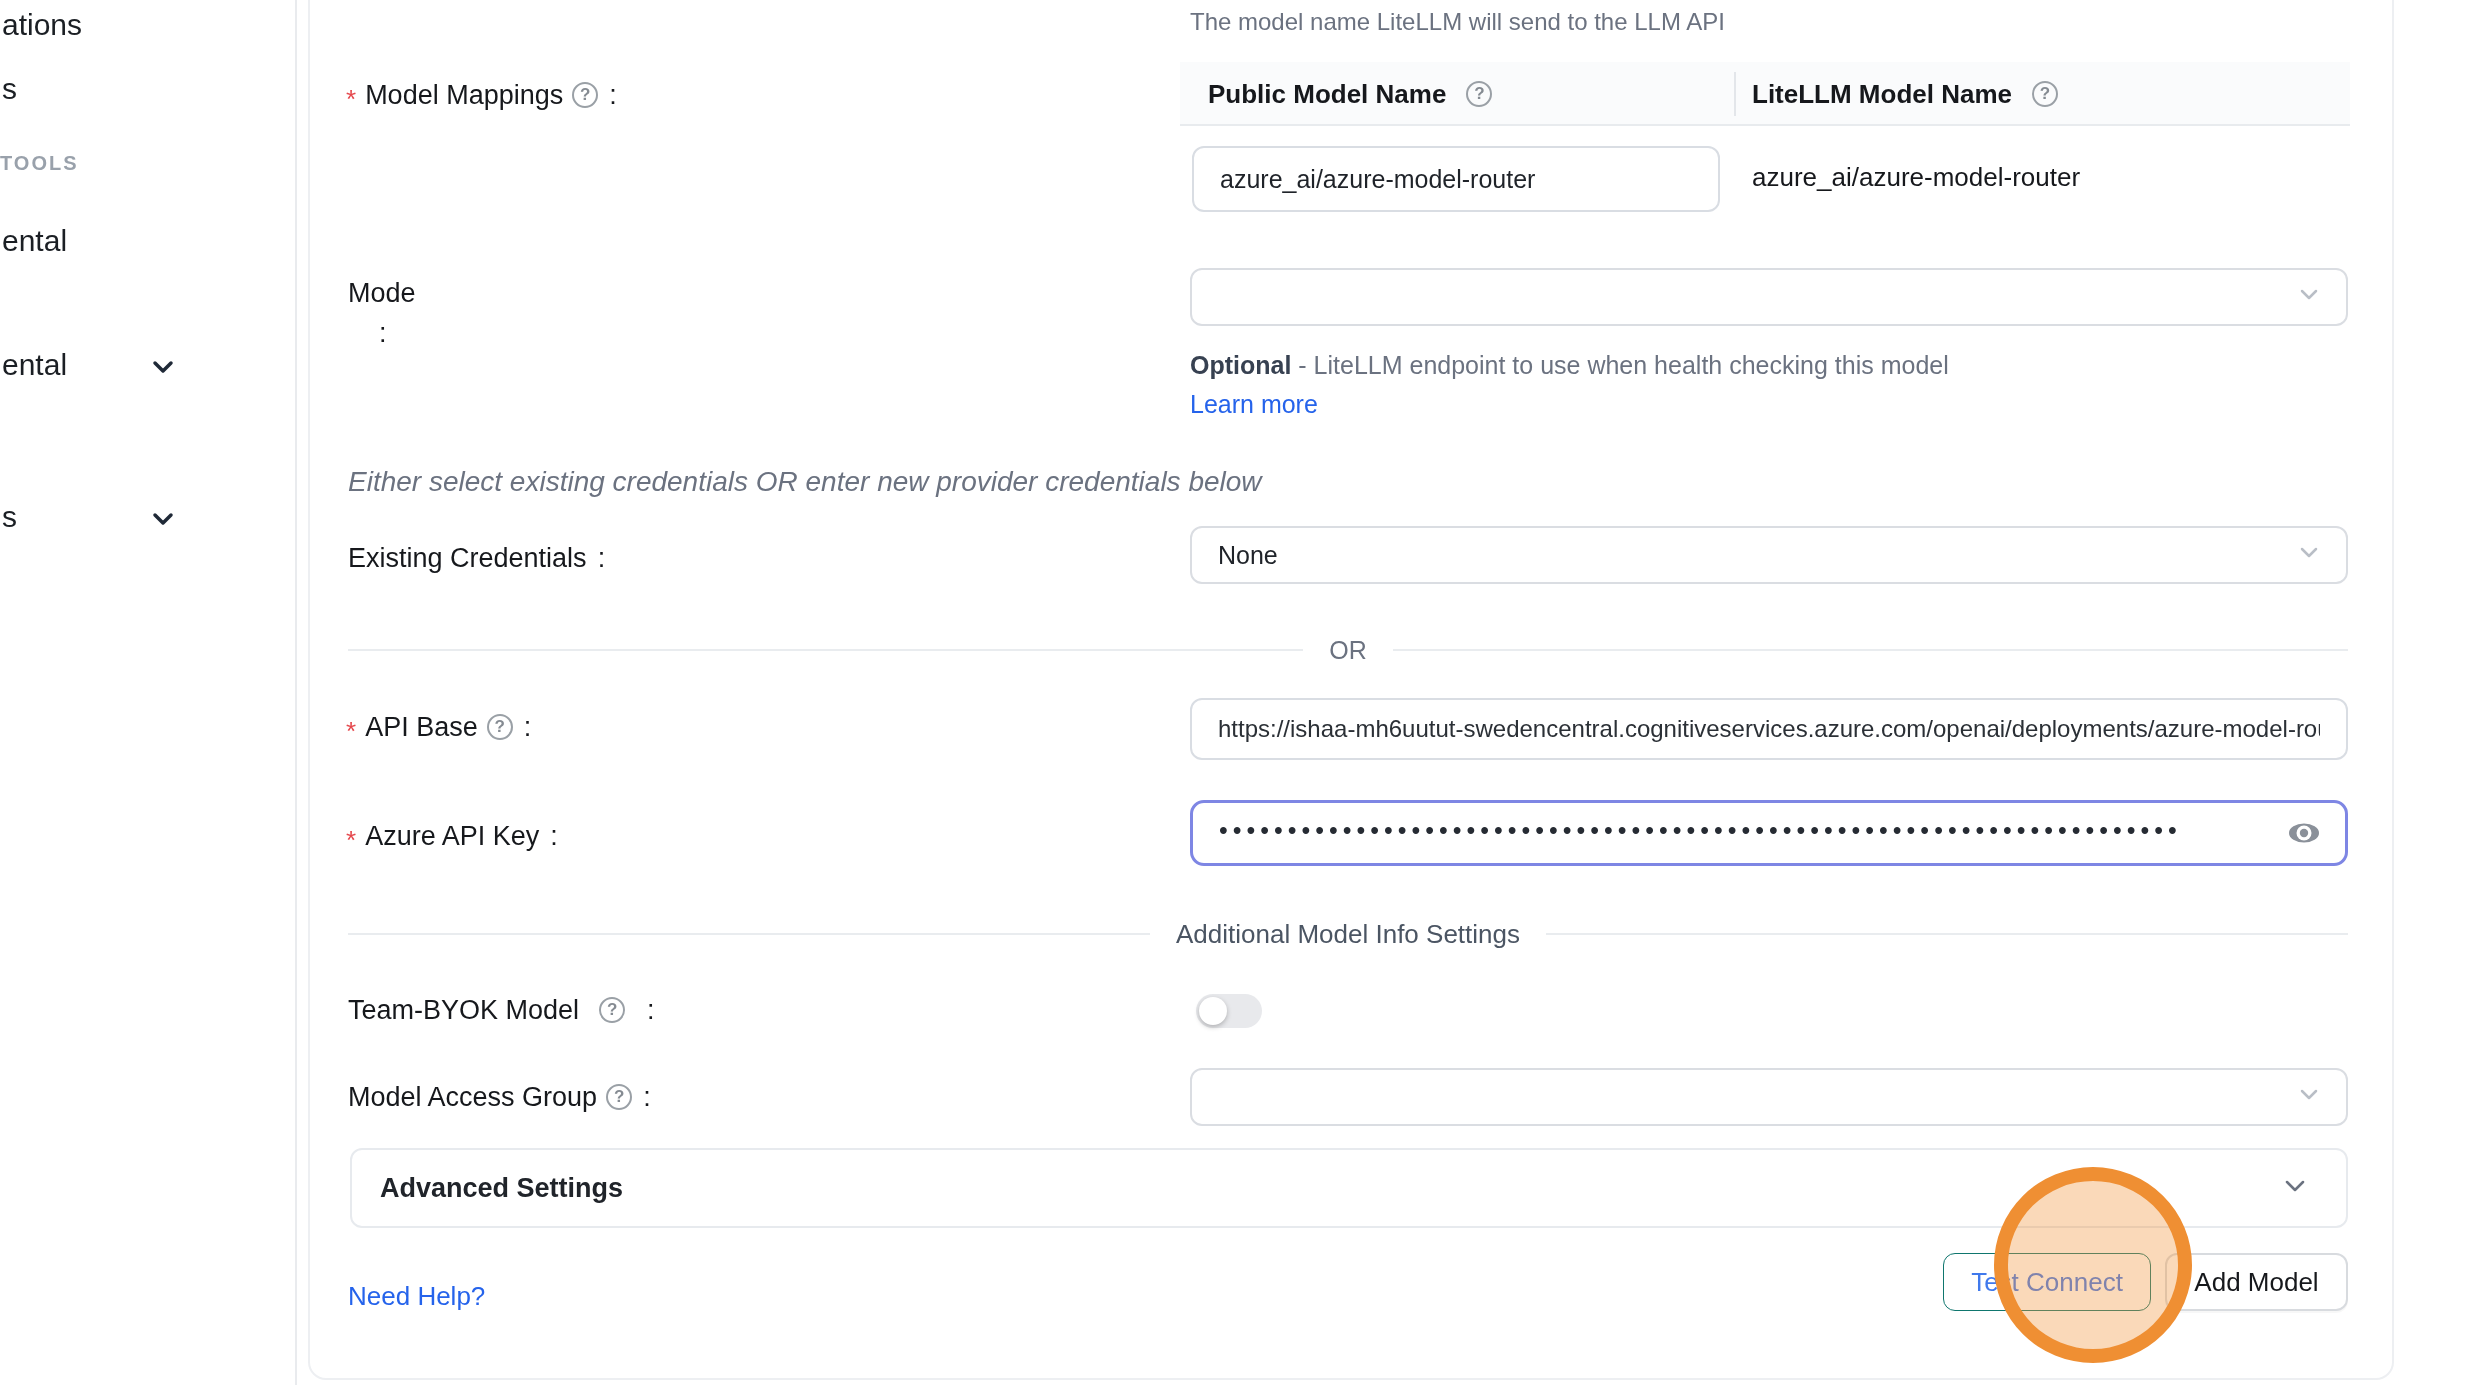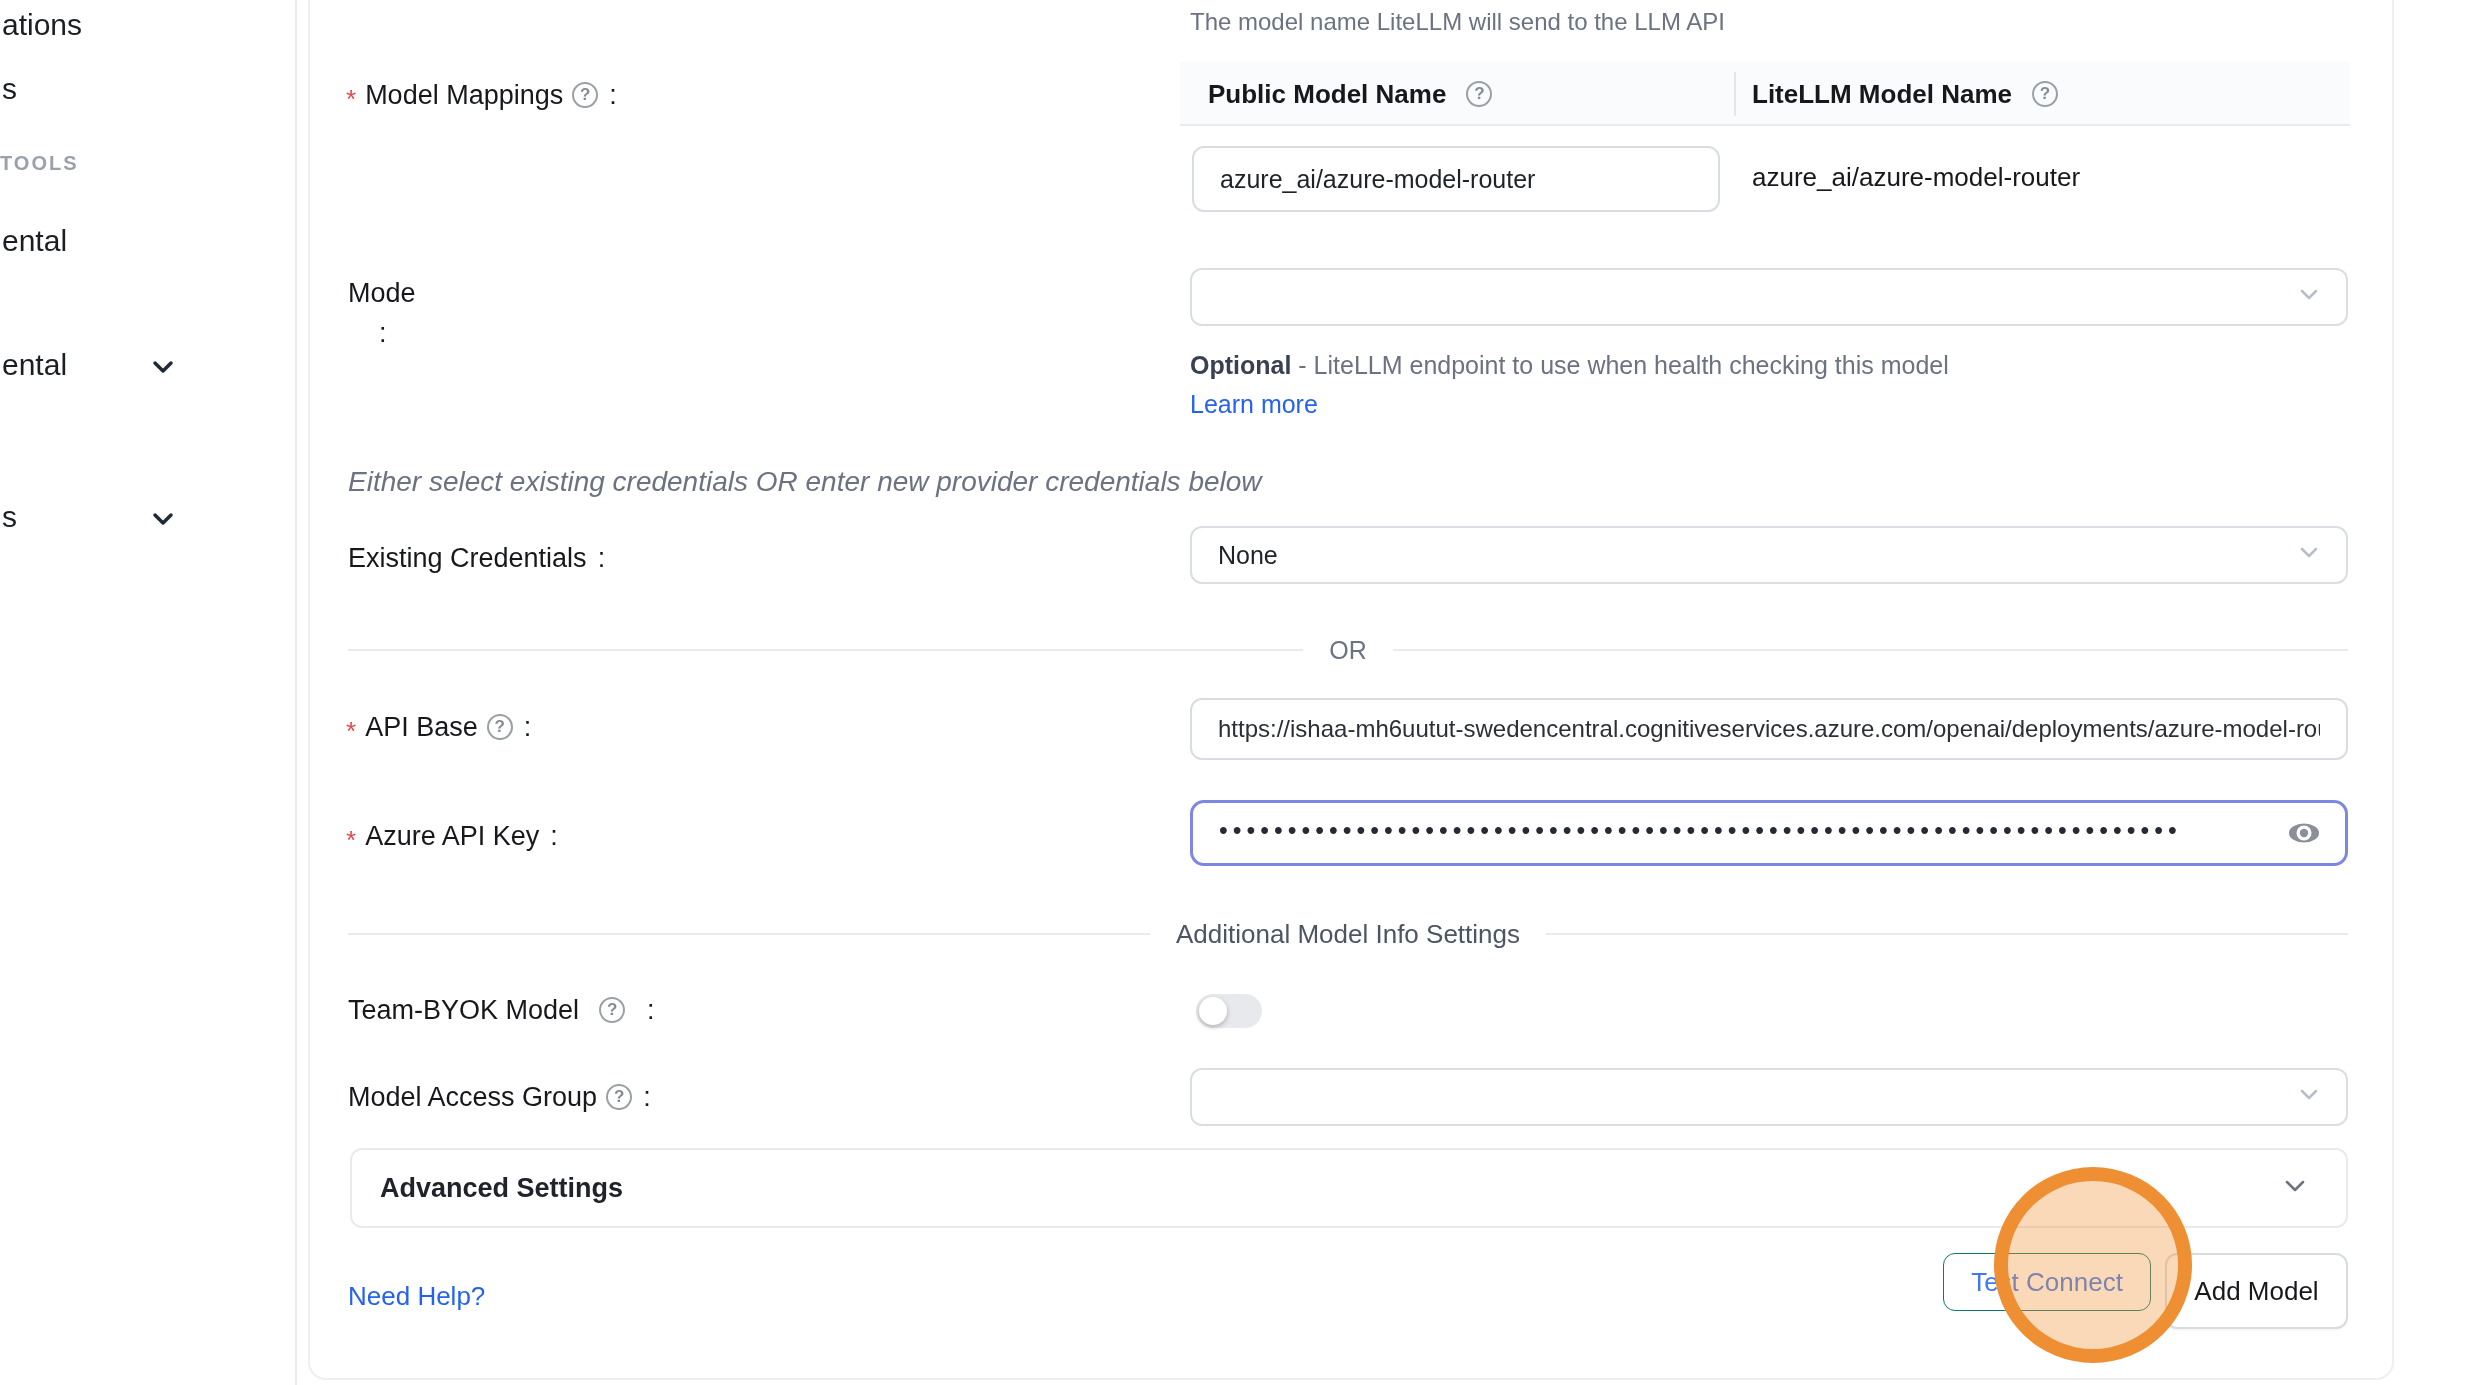--- a/index.html
+++ b/index.html
@@ -56,21 +56,21 @@
 
   
   #adv { left:350px; top:1148px; width:1998px; height:80px; border:2px solid #e7eaee; border-radius:12px;
          display:flex; align-items:center; padding:0 28px; background:#fff; }
   #adv .title { font-size:27px; font-weight:700; color:#20242a; }
   #adv .chev { position:absolute; right:36px; top:50%; transform:translateY(-50%); }
 
   .btn { position:absolute; display:flex; align-items:center; justify-content:center; font-size:26px;
          background:#fff; border-radius:12px; cursor:pointer; }
   #btn-test { left:1943px; top:1253px; width:208px; height:58px; border:1px solid #0f766e; color:#4079ec; }
-  #btn-add  { left:2165px; top:1253px; width:183px; height:76px; border:2px solid #d8dbdf; color:#16181c;
+  #btn-add  { left:2165px; top:1253px; width:183px; height:58px; border:2px solid #d8dbdf; color:#16181c;
               box-shadow:0 2px 0 rgba(0,0,0,0.03); }
 
   
   #click-ring { left:1994px; top:1167px; width:198px; height:196px; border-radius:50%;
                 border:14px solid #ef8f33; background:rgba(241,150,60,0.36); z-index:40; }
 
   .dots { font-size:25px; letter-spacing:5px; color:#262b33; white-space:nowrap; overflow:hidden; margin-top:-6px; }
 </style>
 </head>
 <body>

